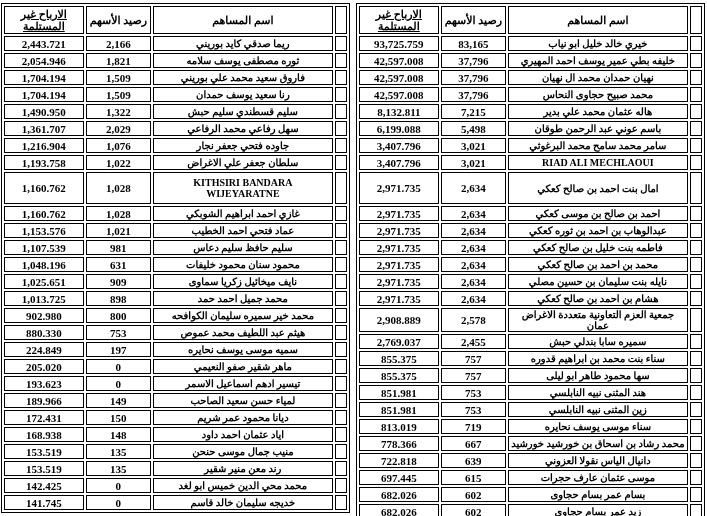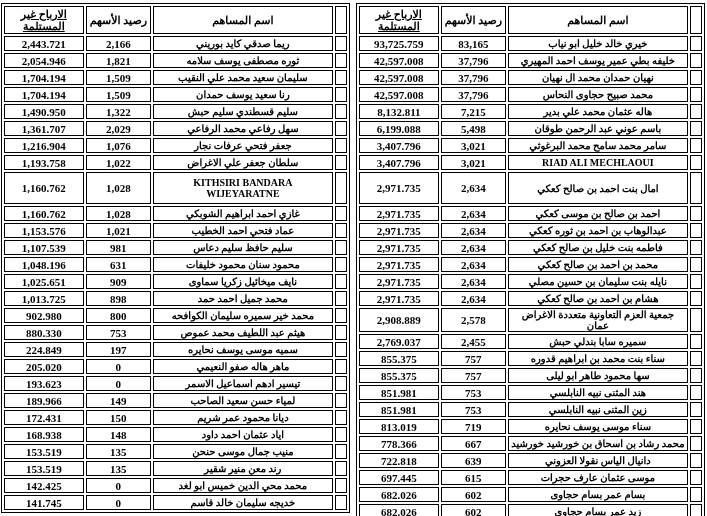--- a/index.html
+++ b/index.html
@@ -281,21 +281,21 @@
           <td class="dividends-cell">2,443.721</td>
         </tr>
         <tr>
           <td class="serial-cell"></td>
           <td class="name-cell">ثوره مصطفى يوسف سلامه</td>
           <td class="shares-cell">1,821</td>
           <td class="dividends-cell">2,054.946</td>
         </tr>
         <tr>
           <td class="serial-cell"></td>
-          <td class="name-cell">سليمان سعيد محمد علي النقيب</td>
+          <td class="name-cell">فاروق سعيد محمد علي بوريني</td>
           <td class="shares-cell">1,509</td>
           <td class="dividends-cell">1,704.194</td>
         </tr>
         <tr>
           <td class="serial-cell"></td>
           <td class="name-cell">رنا سعيد يوسف حمدان</td>
           <td class="shares-cell">1,509</td>
           <td class="dividends-cell">1,704.194</td>
         </tr>
         <tr>
@@ -305,21 +305,21 @@
           <td class="dividends-cell">1,490.950</td>
         </tr>
         <tr>
           <td class="serial-cell"></td>
           <td class="name-cell">سهل رفاعي محمد الرفاعي</td>
           <td class="shares-cell">2,029</td>
           <td class="dividends-cell">1,361.707</td>
         </tr>
         <tr>
           <td class="serial-cell"></td>
-          <td class="name-cell">جعفر فتحي عرفات نجار</td>
+          <td class="name-cell">جاوده فتحي جعفر نجار</td>
           <td class="shares-cell">1,076</td>
           <td class="dividends-cell">1,216.904</td>
         </tr>
         <tr>
           <td class="serial-cell"></td>
           <td class="name-cell">سلطان جعفر علي الاغراض</td>
           <td class="shares-cell">1,022</td>
           <td class="dividends-cell">1,193.758</td>
         </tr>
         <tr class="tall">
@@ -377,21 +377,21 @@
           <td class="dividends-cell">880.330</td>
         </tr>
         <tr>
           <td class="serial-cell"></td>
           <td class="name-cell">سميه موسى يوسف نحايره</td>
           <td class="shares-cell">197</td>
           <td class="dividends-cell">224.849</td>
         </tr>
         <tr>
           <td class="serial-cell"></td>
-          <td class="name-cell">ماهر هاله صفو النعيمي</td>
+          <td class="name-cell">ماهر شقير صفو النعيمي</td>
           <td class="shares-cell">0</td>
           <td class="dividends-cell">205.020</td>
         </tr>
         <tr>
           <td class="serial-cell"></td>
           <td class="name-cell">تيسير ادهم اسماعيل الاسمر</td>
           <td class="shares-cell">0</td>
           <td class="dividends-cell">193.623</td>
         </tr>
         <tr>

